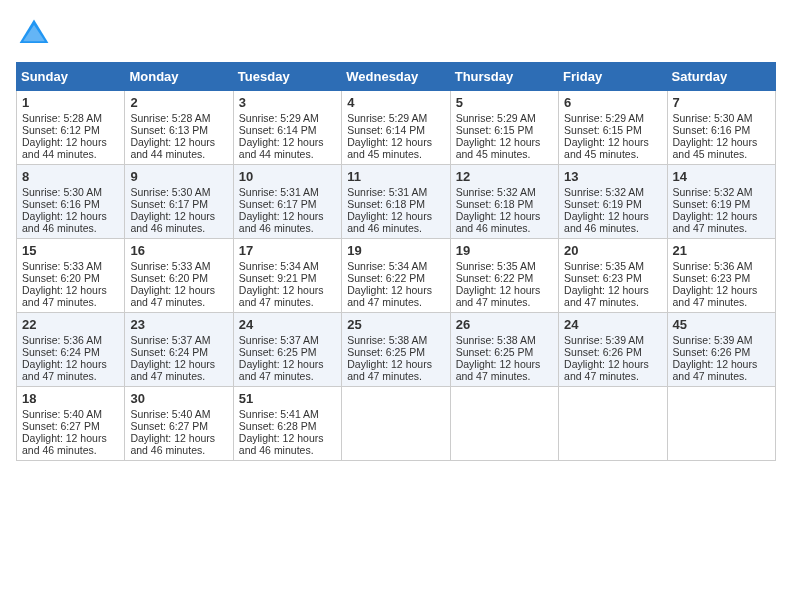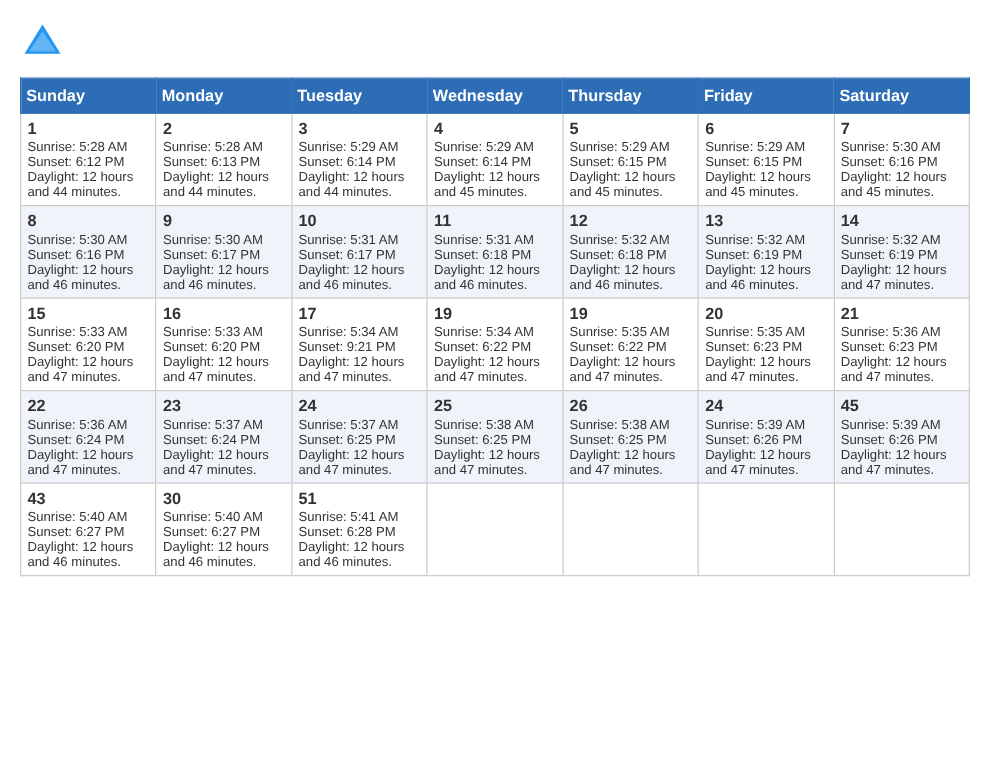--- a/index.html
+++ b/index.html
@@ -145,21 +145,21 @@
       <tr>
         <td><span class="day-num">22</span><span>Sunrise: 5:36 AM</span><br><span>Sunset: 6:24 PM</span><br><span>Daylight: 12 hours and 47 minutes.</span></td>
         <td><span class="day-num">23</span><span>Sunrise: 5:37 AM</span><br><span>Sunset: 6:24 PM</span><br><span>Daylight: 12 hours and 47 minutes.</span></td>
         <td><span class="day-num">24</span><span>Sunrise: 5:37 AM</span><br><span>Sunset: 6:25 PM</span><br><span>Daylight: 12 hours and 47 minutes.</span></td>
         <td><span class="day-num">25</span><span>Sunrise: 5:38 AM</span><br><span>Sunset: 6:25 PM</span><br><span>Daylight: 12 hours and 47 minutes.</span></td>
         <td><span class="day-num">26</span><span>Sunrise: 5:38 AM</span><br><span>Sunset: 6:25 PM</span><br><span>Daylight: 12 hours and 47 minutes.</span></td>
         <td><span class="day-num">24</span><span>Sunrise: 5:39 AM</span><br><span>Sunset: 6:26 PM</span><br><span>Daylight: 12 hours and 47 minutes.</span></td>
         <td><span class="day-num">45</span><span>Sunrise: 5:39 AM</span><br><span>Sunset: 6:26 PM</span><br><span>Daylight: 12 hours and 47 minutes.</span></td>
       </tr>
       <tr>
-        <td><span class="day-num">43</span><span>Sunrise: 5:40 AM</span><br><span>Sunset: 6:27 PM</span><br><span>Daylight: 12 hours and 46 minutes.</span></td>
+        <td><span class="day-num">18</span><span>Sunrise: 5:40 AM</span><br><span>Sunset: 6:27 PM</span><br><span>Daylight: 12 hours and 46 minutes.</span></td>
         <td><span class="day-num">30</span><span>Sunrise: 5:40 AM</span><br><span>Sunset: 6:27 PM</span><br><span>Daylight: 12 hours and 46 minutes.</span></td>
         <td><span class="day-num">51</span><span>Sunrise: 5:41 AM</span><br><span>Sunset: 6:28 PM</span><br><span>Daylight: 12 hours and 46 minutes.</span></td>
         <td class="empty-cell"></td>
         <td class="empty-cell"></td>
         <td class="empty-cell"></td>
         <td class="empty-cell"></td>
       </tr>
     </tbody>
 </table>
 

